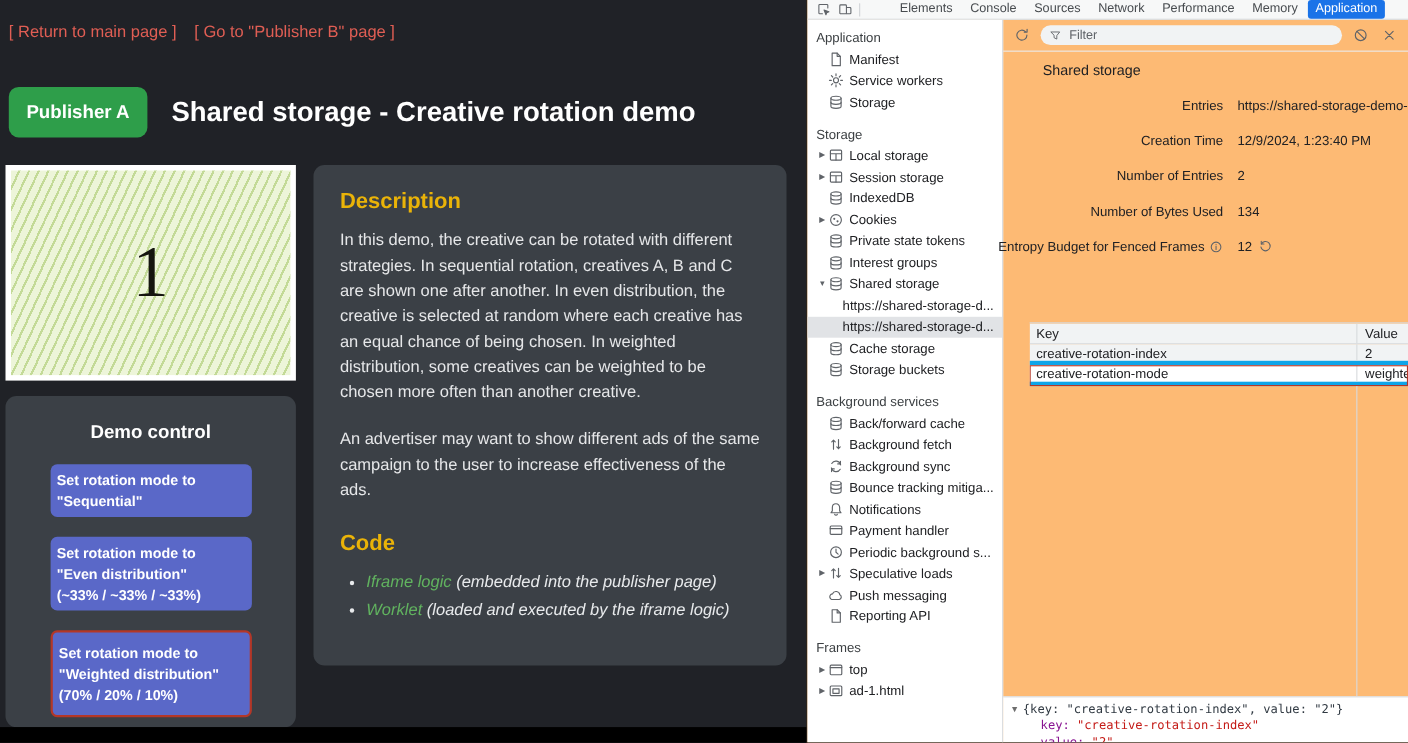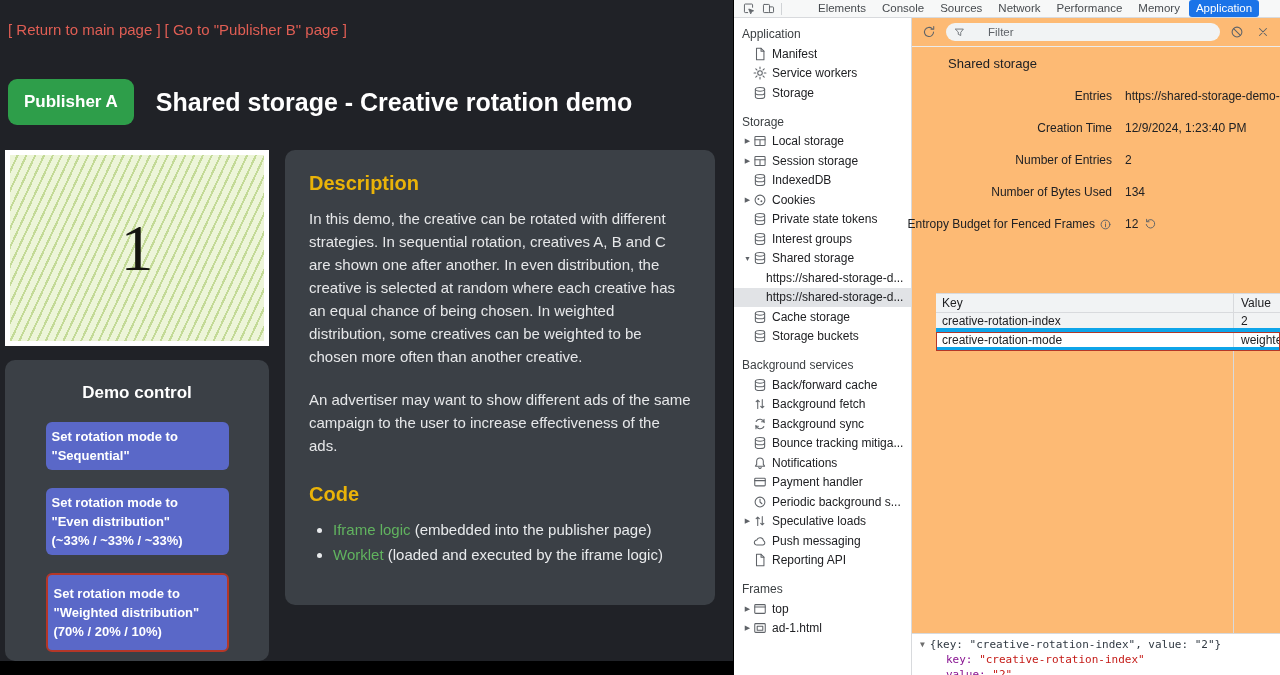--- a/index.html
+++ b/index.html
@@ -1,21 +1,21 @@
 <!DOCTYPE html>
 <html style="--nav-link: #e05e54; --badge-green: #2e9e4a; --button-blue: #5a68c8; --code-link-green: #61b35f; --highlight-red: #b43728; --devtools-accent-blue: #1a73e8; --string-red: #c41a16;"><head>
 <meta charset="utf-8">
 <style>
   html,body{margin:0;padding:0;width:1280px;height:675px;overflow:hidden;background:#000;
     font-family:"Liberation Sans",sans-serif;}
   .root{display:flex;width:1280px;height:675px;}
 
   
   .demo-page{width:733px;height:675px;flex:none;position:relative;background:#202227;}
-  .nav{position:absolute;top:21px;left:8px;display:flex;gap:4px;font-size:15px;}
+  .nav{position:absolute;top:21px;left:8px;display:flex;gap:16px;font-size:15px;}
   .nav a{color:var(--nav-link,#e05e54);text-decoration:none;cursor:pointer;white-space:pre;}
   .header-row{position:absolute;top:79px;left:8px;display:flex;align-items:center;gap:22px;}
   .badge{background:var(--badge-green,#2e9e4a);color:#fff;font-weight:bold;font-size:17px;
     padding:13px 16px;border-radius:9px;white-space:nowrap;}
   .page-title{font-size:25px;font-weight:bold;color:#fff;margin:0;white-space:nowrap;}
   .creative{position:absolute;top:150px;left:5px;width:264px;height:196px;background:#fff;
     box-sizing:border-box;padding:5px;}
   .creative-inner{width:100%;height:100%;display:flex;align-items:center;justify-content:center;
     background:repeating-linear-gradient(115deg,#edf5d9 0px,#edf5d9 6px,#c3da97 6px,#c3da97 8px);}
   .creative-number{font-family:"Liberation Serif",serif;font-size:66px;color:#15150f;line-height:1;}
@@ -24,21 +24,21 @@
   .dc-title{text-align:center;color:#fff;font-weight:bold;font-size:17px;line-height:22px;}
   .dc-btn{display:block;width:183px;margin:18px auto 0;background:var(--button-blue,#5a68c8);
     border:none;border-radius:6px;color:#fff;font-weight:bold;font-size:13px;line-height:19px;
     padding:5px 6px;font-family:inherit;cursor:pointer;text-align:left;}
   .dc-btn.hl{border:2px solid var(--highlight-red,#b43728);padding:9px 6px;}
   .description-panel{position:absolute;top:150px;left:285px;width:430px;height:455px;background:#3b4046;
     border-radius:10px;box-sizing:border-box;padding:22px 24px;color:#e8eaec;}
   .description-panel h2{margin:0 0 12px;font-size:20px;font-weight:bold;color:#eab308;}
   .description-panel h2.code-h{margin-top:26px;}
   .description-panel p{font-size:15px;line-height:23px;margin:0 0 20px;color:#e6e7e9;}
-  .description-panel ul{margin:4px 0 0;padding-left:24px;}
+  .description-panel ul{margin:4px 0 0;padding-left:24px;font-style:italic;}
   .description-panel li{font-size:15px;line-height:23px;margin-bottom:2px;}
   .code-link{color:var(--code-link-green,#61b35f);cursor:pointer;text-decoration:none;}
   .bottom-strip{position:absolute;left:0;bottom:0;width:733px;height:14px;background:#000;}
 
   
   .devtools{flex:1;height:675px;background:#fdba74;display:flex;flex-direction:column;
     font-size:12px;color:#202124;border-left:1px solid #000;min-width:0;}
   .dt-tabbar{height:17px;flex:none;display:flex;align-items:center;background:#f7f8f8;
     border-bottom:1px solid #d8dadd;padding:0 4px;}
   .tb-icon{width:20px;height:15px;color:#5f6368;display:flex;align-items:center;justify-content:center;cursor:pointer;}
@@ -59,21 +59,21 @@
   .tree-item .lbl{white-space:nowrap;overflow:hidden;font-size:12px;}
   .tree-item.child{padding-left:32px;}
   .tree-item.selected{background:#e1e3e6;}
   .dt-panel{flex:1;display:flex;flex-direction:column;min-width:0;}
   .dt-toolbar{height:28px;flex:none;display:flex;align-items:center;gap:8px;padding:0 8px;
     border-bottom:1px solid #ececec;}
   .tool-icon{width:18px;height:18px;color:#5f6368;cursor:pointer;flex:none;display:flex;
     align-items:center;justify-content:center;}
   .tool-icon svg{width:14px;height:14px;}
   .filter-pill{flex:1;height:18px;background:#f1f3f4;border-radius:10px;display:flex;
-    align-items:center;padding:0 8px;gap:21px;color:#5f6368;min-width:0;}
+    align-items:center;padding:0 8px;gap:5px;color:#5f6368;min-width:0;}
   .funnel svg{width:11px;height:11px;display:block;}
   .filter-pill input{border:none;background:transparent;outline:none;font-size:11.5px;
     color:#202124;width:100%;font-family:inherit;}
   .filter-pill input::placeholder{color:#5f6368;}
   .dt-title{padding:9px 0 9px 36px;font-size:13px;color:#202124;flex:none;}
   .dt-meta{flex:none;}
   .meta-row{height:32px;display:flex;align-items:center;}
   .meta-label{width:200px;flex:none;display:flex;justify-content:flex-end;align-items:center;
     gap:4px;color:#202124;white-space:nowrap;}
   .mini-icon{width:13px;height:13px;color:#5f6368;display:inline-flex;cursor:pointer;}

